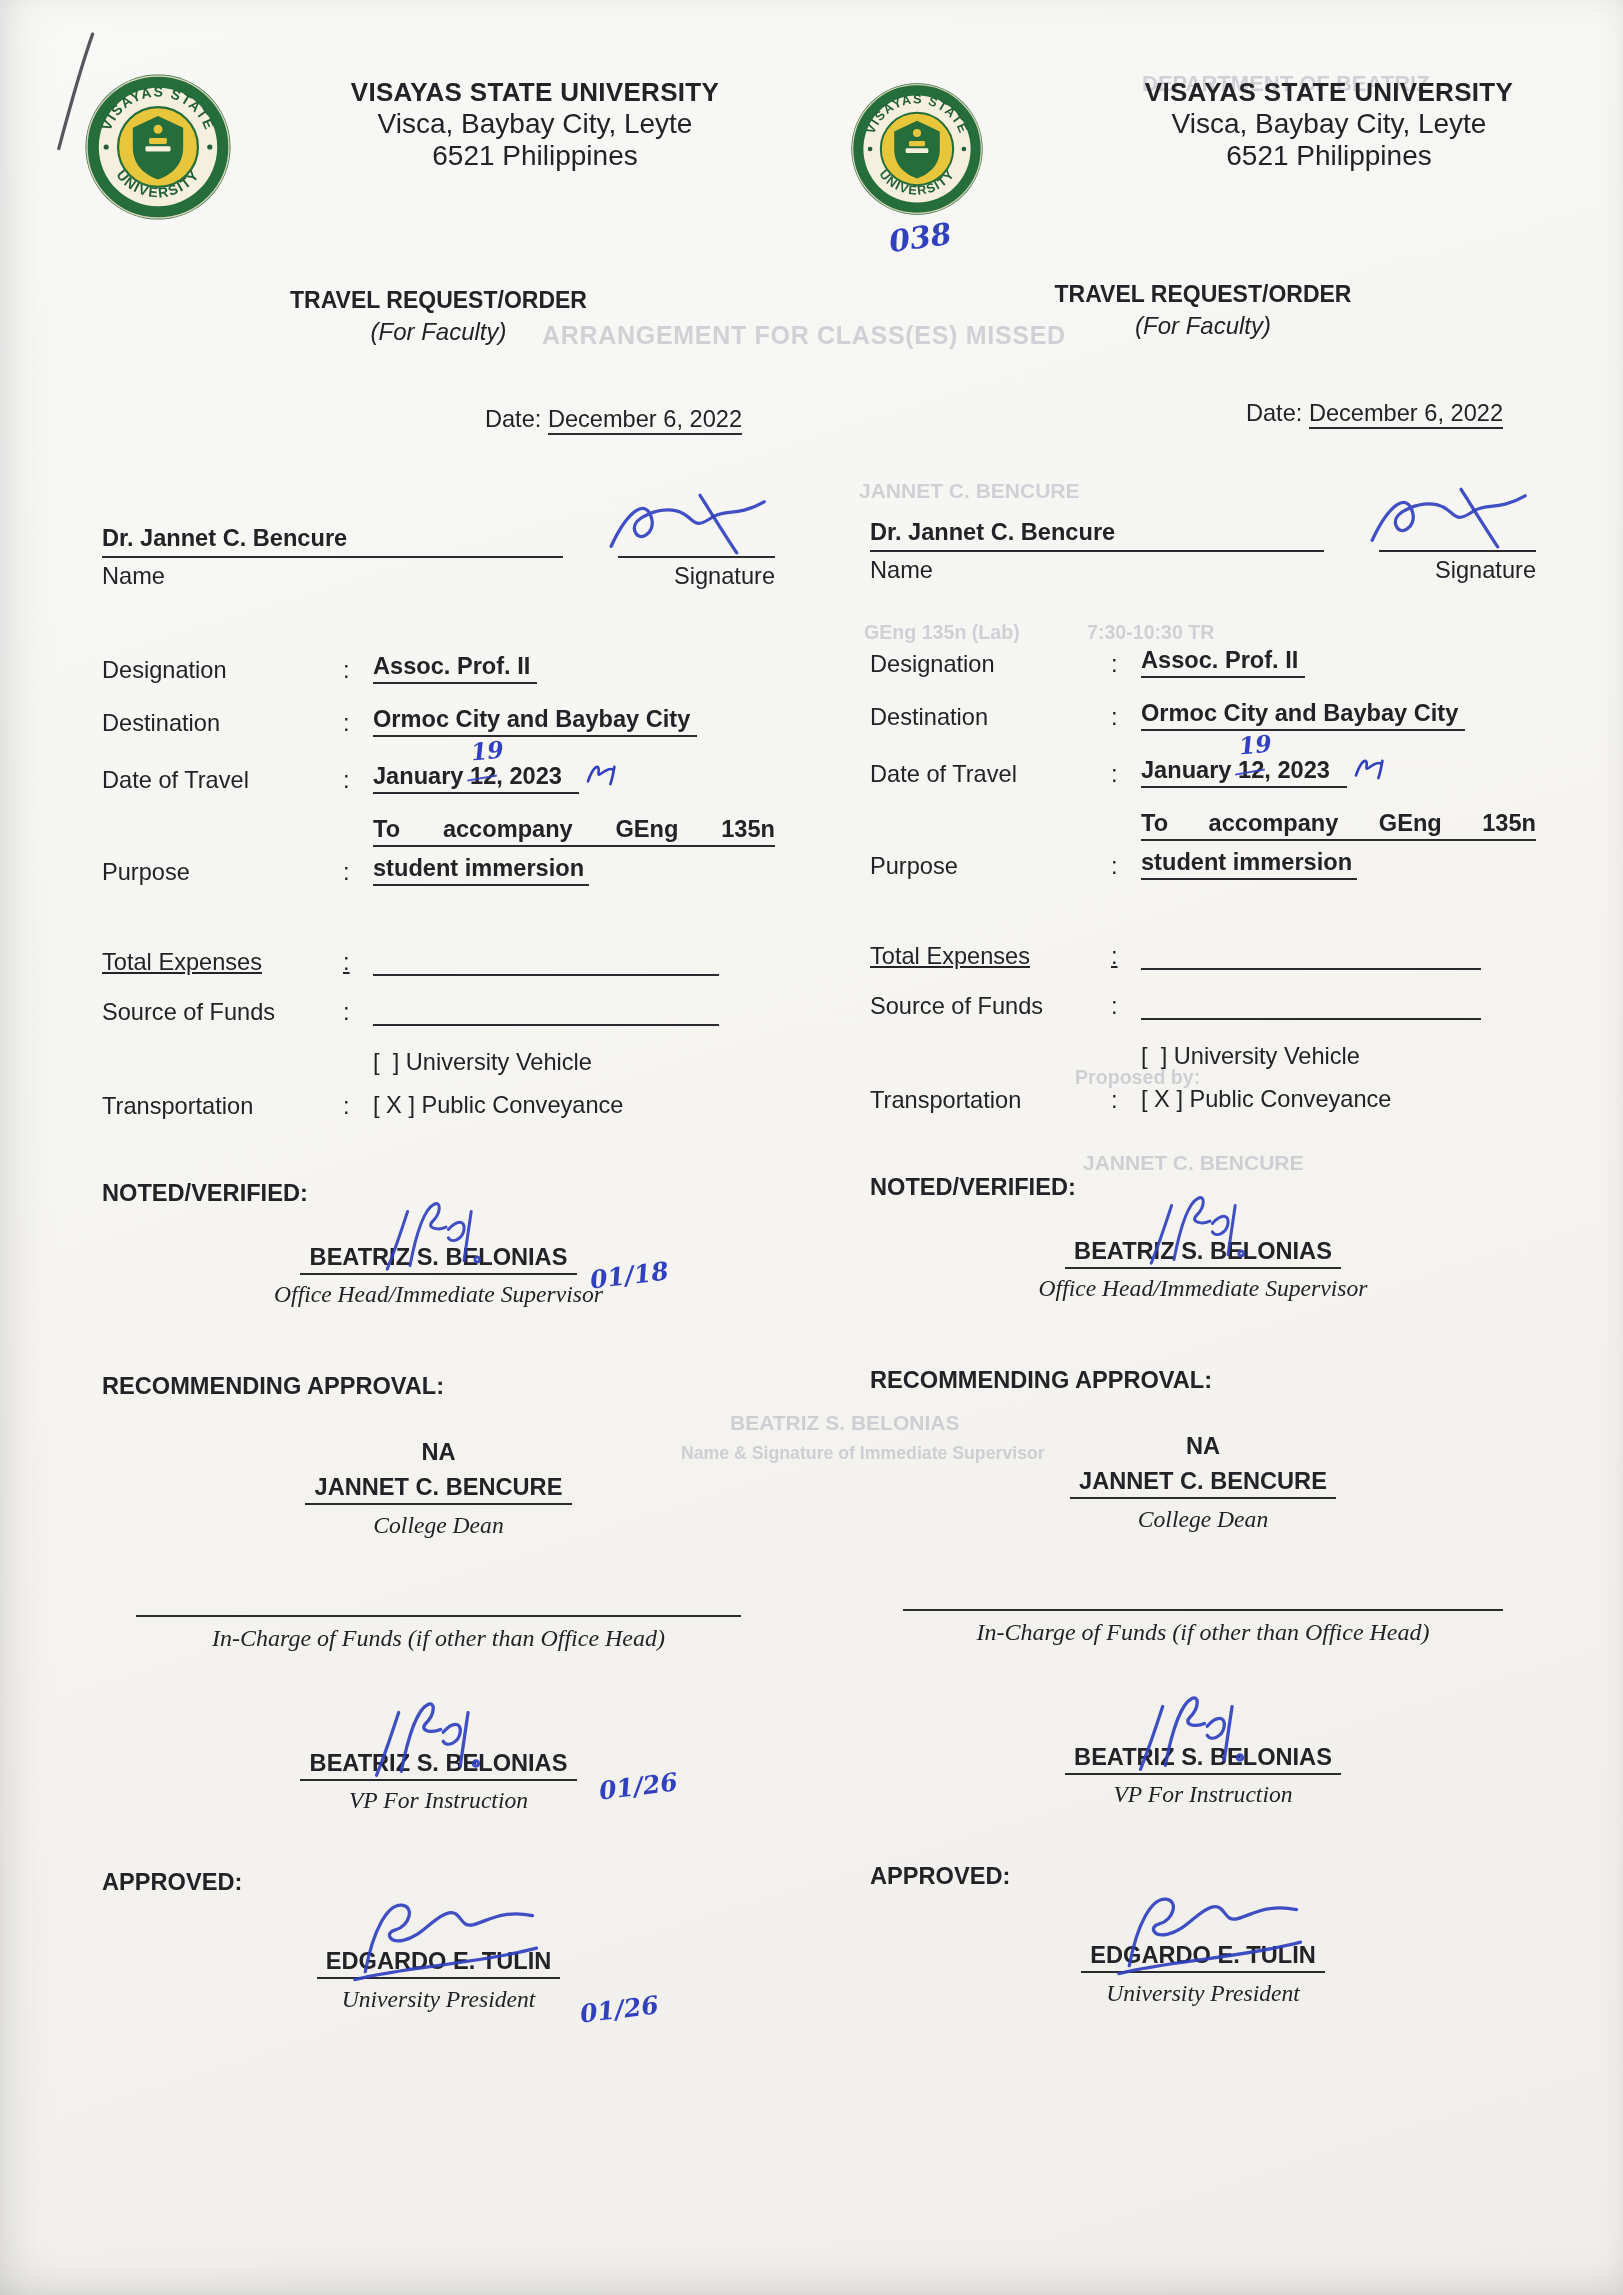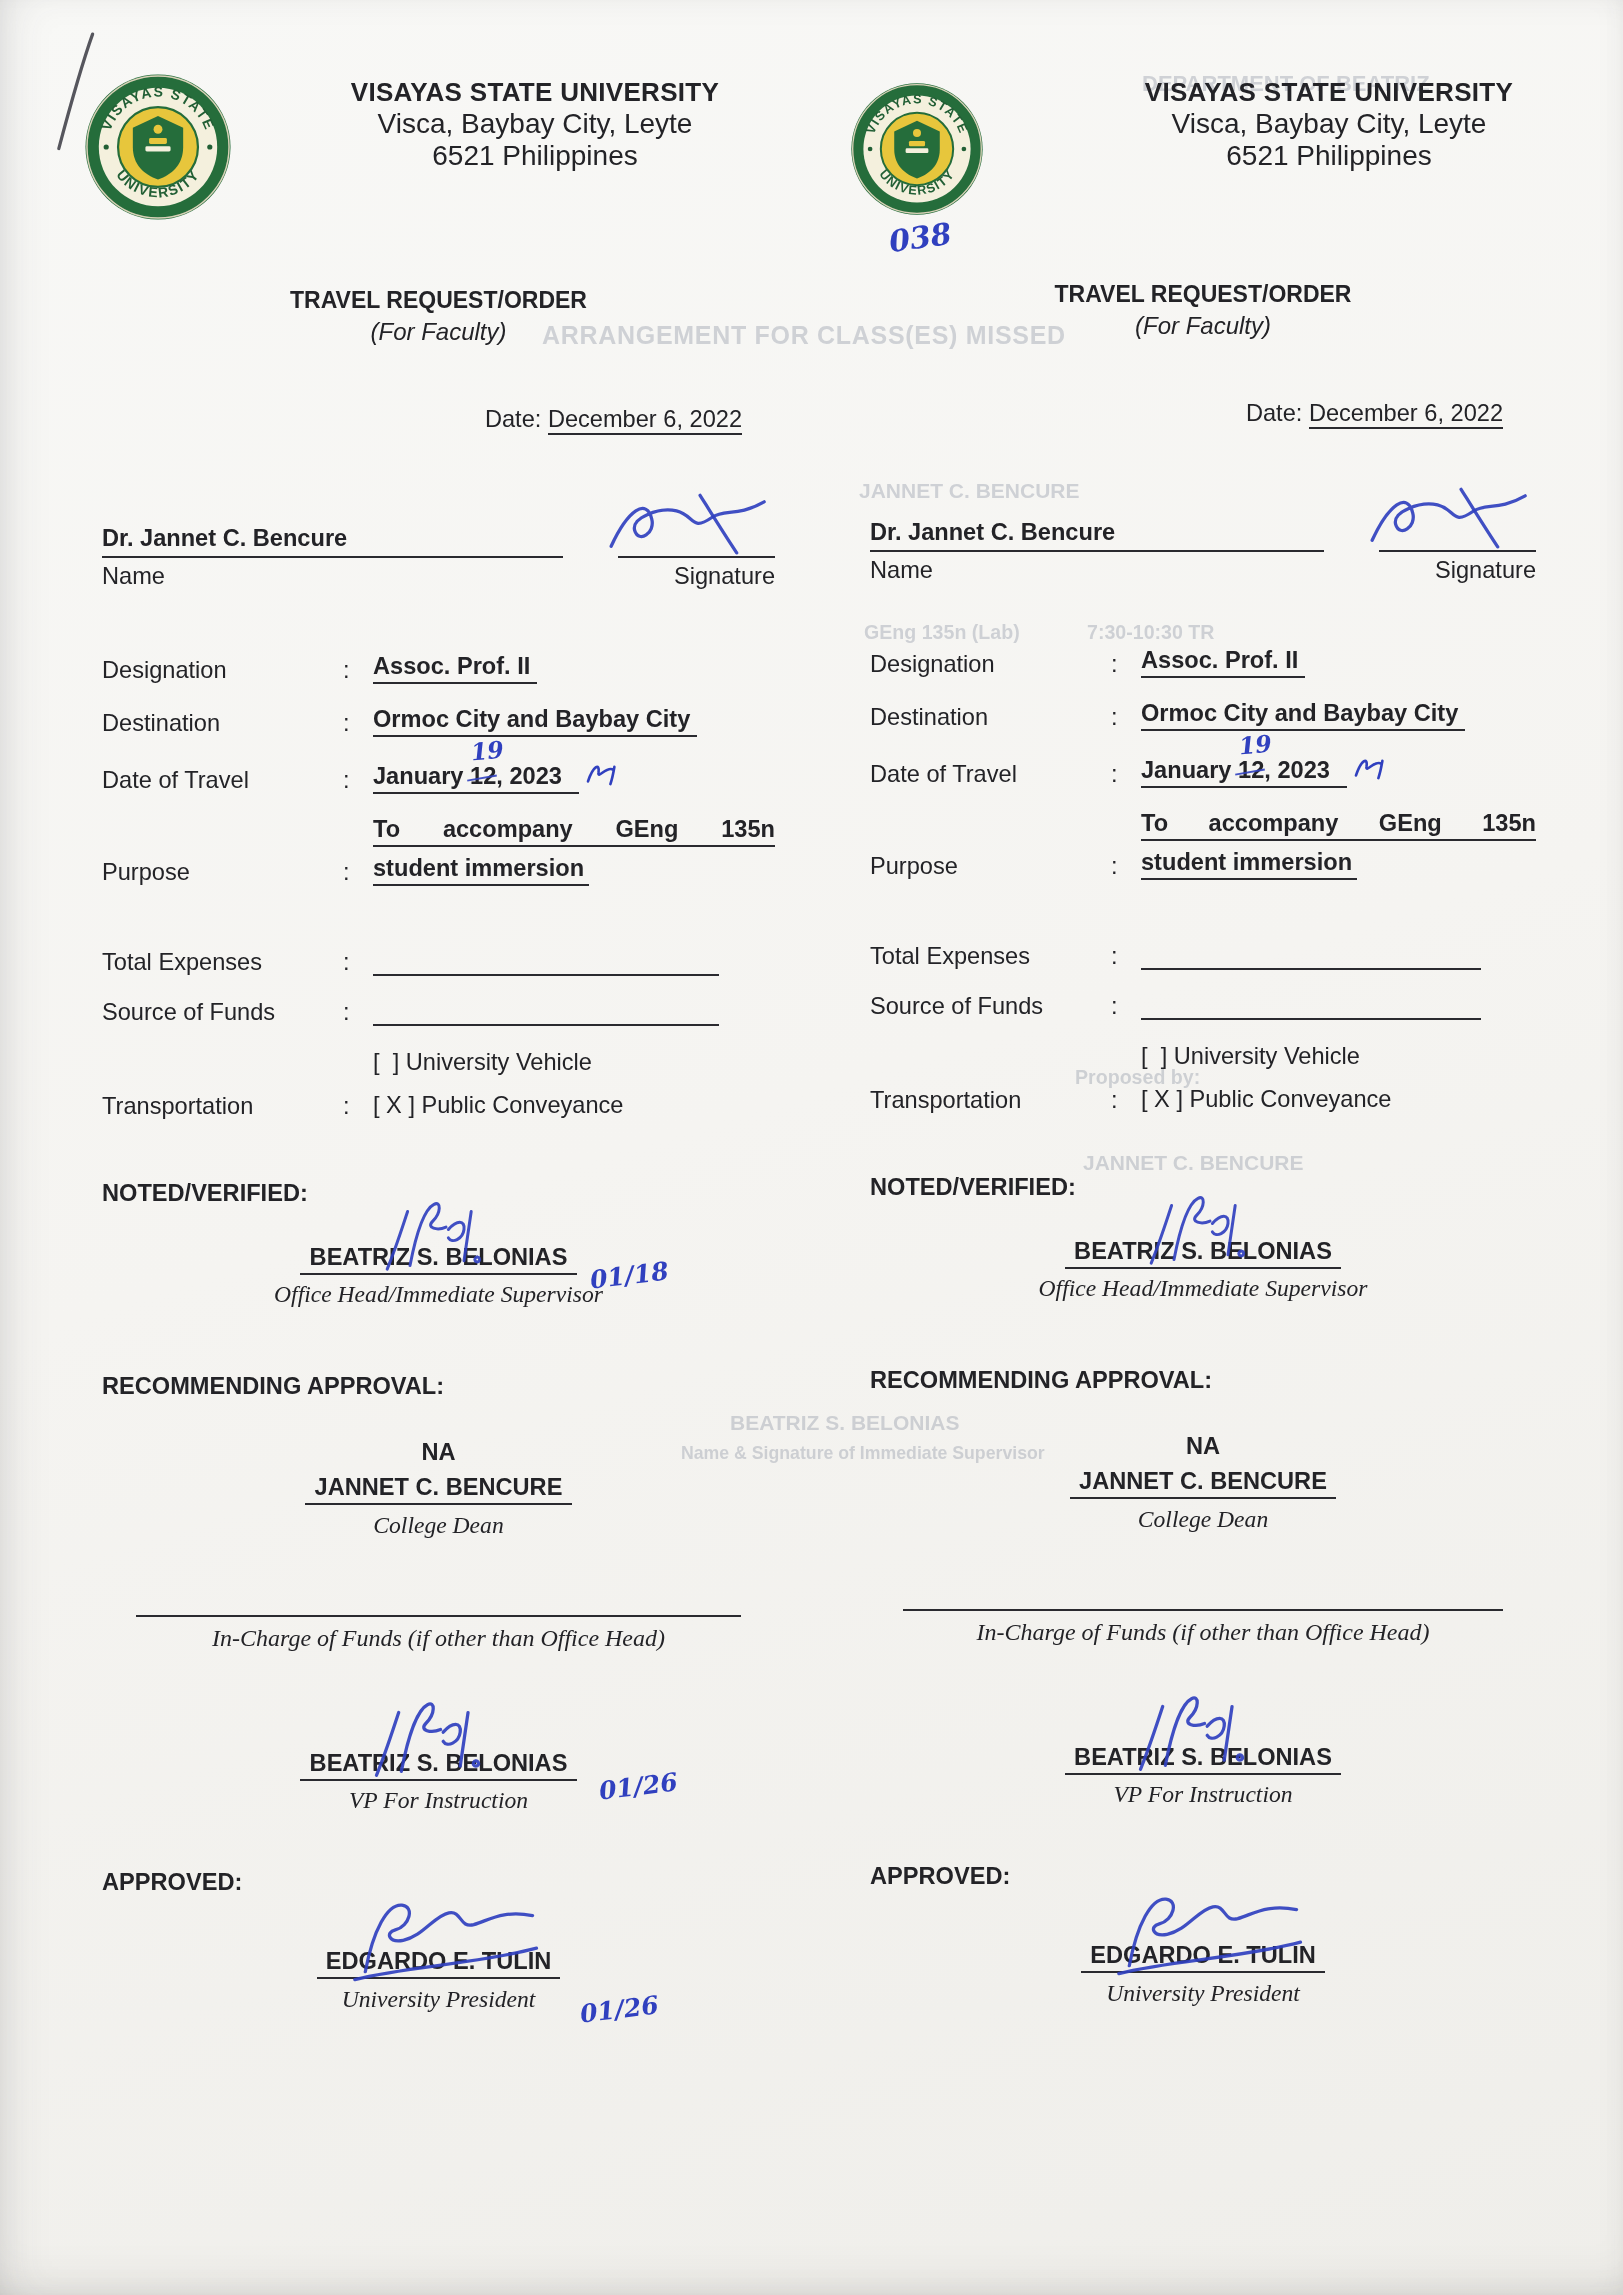--- a/index.html
+++ b/index.html
@@ -100,21 +100,21 @@
     font-family:"DejaVu Serif", serif; font-style:italic; font-size:23.6px;
     transform:rotate(-5deg); font-weight:bold;
   }
   .initials-ink { display:inline-block; width:37px; height:29px; vertical-align:-3.9px; margin-left:5.2px; overflow:visible; }
   .initials-ink path { fill:none; stroke:var(--ink); stroke-width:4; stroke-linecap:round; }
 
   .purpose-l1 { display:flex; justify-content:space-between; border-bottom:2px solid var(--line); padding-bottom:2px; font-weight:bold; }
   .purpose-l2 { margin-top:7.9px; }
   .purpose-l2 .uv { padding-right:5.2px; }
 
-  .mt-exp { margin-top:63px; }
+  .mt-exp { margin-top:63px;text-decoration:underline; }
   .mt-row { margin-top:22px; }
   .blank-line { border-bottom:2px solid var(--line); height:27.5px; width:86%; }
   .topt { line-height:29px; }
   .topt.t2 { margin-top:14px; }
 
   
   .sect { font-size:23.6px; font-weight:bold; }
   .sect-noted     { margin-top:60px; }
   .sect-recommend { margin-top:65px; }
   .sect-approved  { margin-top:55px; }

